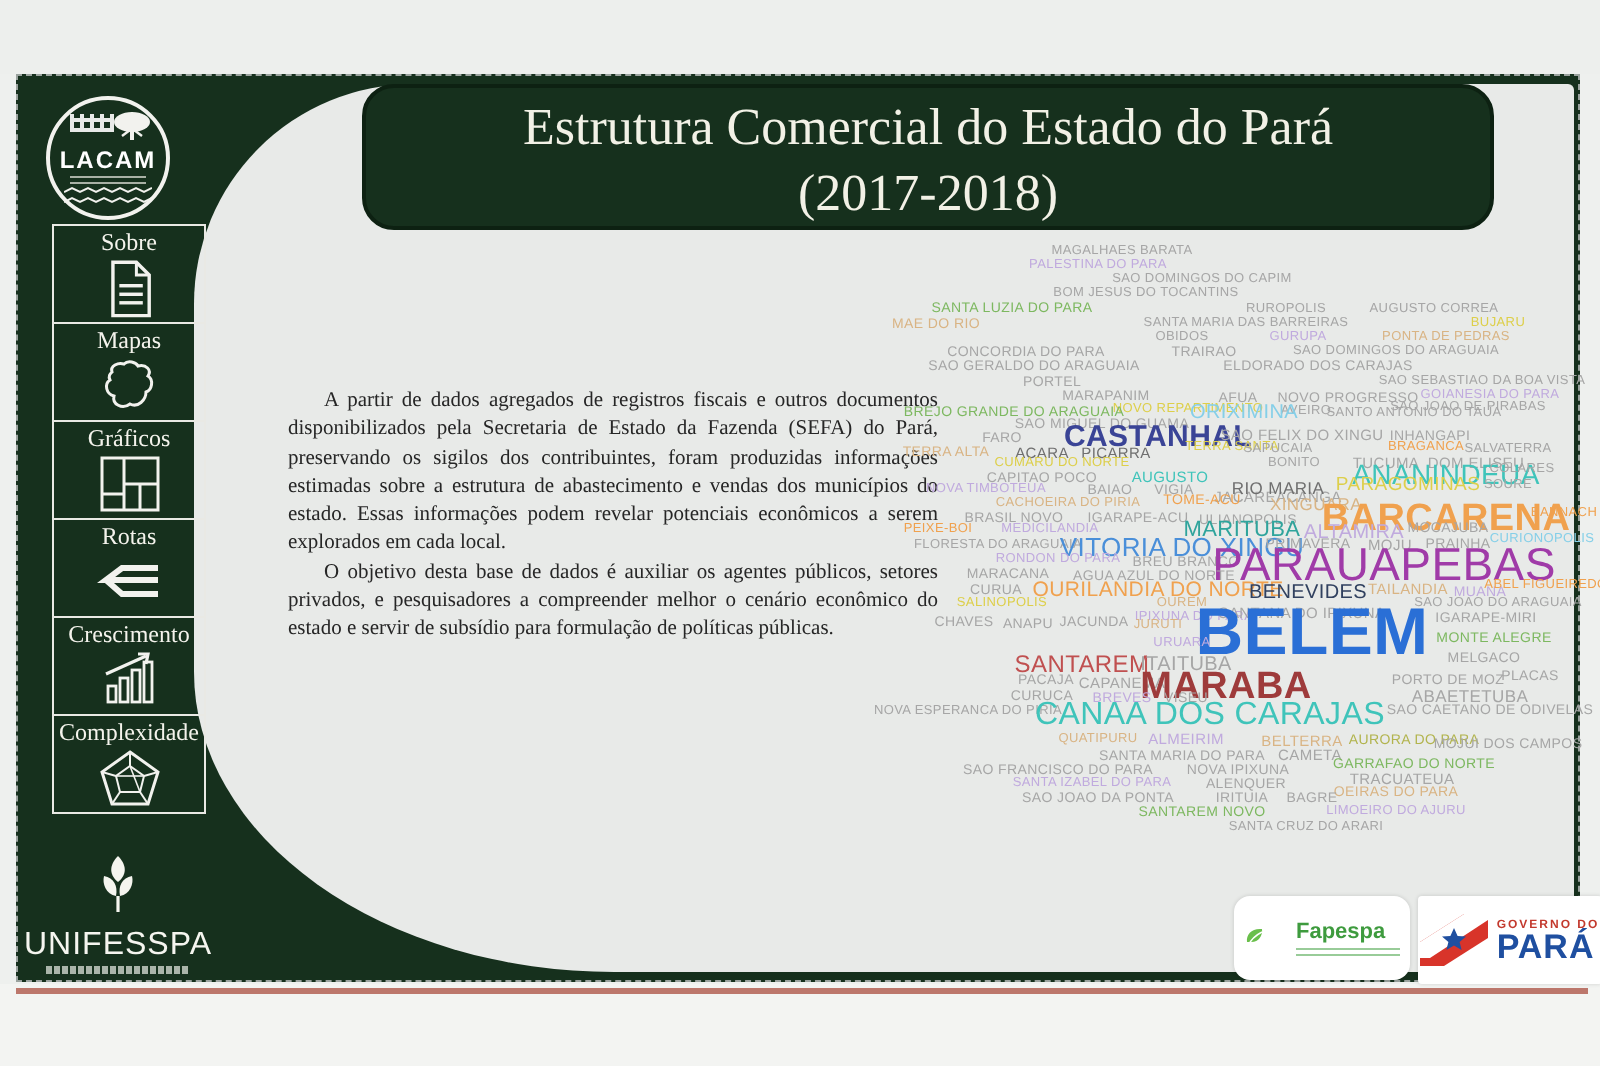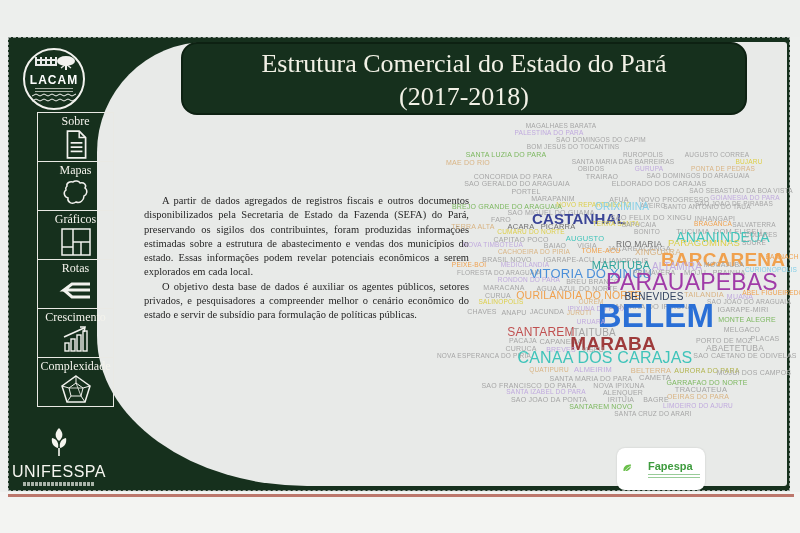--- a/index.html
+++ b/index.html
@@ -12,21 +12,21 @@
   .content-area{position:absolute;left:88px;top:4px;right:2px;bottom:4px;background:#e8eae8;
     border-radius:110px 3px 3px 210px / 110px 3px 3px 150px;}
 
   
   .lacam-logo{position:absolute;left:14px;top:10px;width:62px;height:62px;border:2px solid #f2f2ee;border-radius:50%;box-sizing:border-box;color:#fff;text-align:center;}
   .lacam-dots{position:absolute;left:10px;top:7px;width:22px;height:9px;
     background-image:repeating-linear-gradient(90deg,#fff 0 2px,transparent 2px 5px),repeating-linear-gradient(0deg,#fff 0 2px,transparent 2px 5px);opacity:.9;}
   .lacam-name{position:absolute;left:0;right:0;top:23px;font-family:"Liberation Sans",sans-serif;font-weight:bold;font-size:12px;letter-spacing:1px;color:#fff;}
   .lacam-microtext{position:absolute;left:10px;right:10px;top:37px;height:5px;
     background-image:repeating-linear-gradient(0deg,#e8e8e0 0 1px,transparent 1px 3px);opacity:.7;}
-  .nav{position:absolute;left:28px;top:75px;width:77px;}
+  .nav{position:absolute;left:17px;top:75px;width:77px;}
   .nav-cell{border:1px solid #e9e9e4;margin-top:-1px;height:50px;text-align:center;box-sizing:border-box;cursor:pointer;}
   .nav-label{color:#f4f3ec;font-size:12px;line-height:14px;padding-top:1px;}
   .nav-icon{display:block;margin:1px auto 0 auto;}
   .unifesspa{position:absolute;left:0;top:388px;width:100px;text-align:center;color:#fff;}
   .unifesspa-name{font-family:"Liberation Sans",sans-serif;font-size:16px;letter-spacing:.5px;font-weight:400;color:#f5f5ef;margin-top:1px;}
   .unifesspa-sub{margin:1px auto 0 auto;width:72px;height:4px;
     background-image:repeating-linear-gradient(90deg,#cfd6cd 0 3px,transparent 3px 4px);opacity:.8;}
 
   
   .title-banner{position:absolute;left:172px;top:4px;width:566px;height:73px;background:#16301d;border:2px solid #0d2112;border-radius:16px;box-sizing:border-box;
@@ -309,15 +309,27 @@
     <div class="fapespa-card">
       <svg width="22" height="24" viewBox="0 0 22 24">
         <path d="M3 16 C2 8 8 2 18 3 C19 10 14 17 6 16 Z" fill="#6abf4b"></path>
         <path d="M4 20 C7 13 12 9 18 6" fill="none" stroke="#ffffff" stroke-width="1.4"></path>
       </svg>
       <div class="fapespa-text">
         <div class="fapespa-name">Fapespa</div>
         <div class="fapespa-sub"></div>
       </div>
     </div>
+    <div class="para-card">
+      <svg width="34" height="26" viewBox="0 0 34 26">
+        <rect x="0" y="0" width="34" height="26" fill="#ffffff"></rect>
+        <path d="M0 26 L0 14 L22 0 L34 0 L34 12 L12 26 Z" fill="#d8342a"></path>
+        <path d="M0 14 L22 0 L34 0 L34 3 L5 22 L0 22 Z" fill="#ffffff"></path>
+        <polygon points="17,7 18.8,11 23,11.3 19.8,14 20.8,18 17,15.8 13.2,18 14.2,14 11,11.3 15.2,11" fill="#1f4fa0"></polygon>
+      </svg>
+      <div class="para-text">
+        <div class="governo-do">GOVERNO DO</div>
+        <div class="para-name">PARÁ</div>
+      </div>
+    </div>
   </div>
 
 </div>
 
 </body></html>

